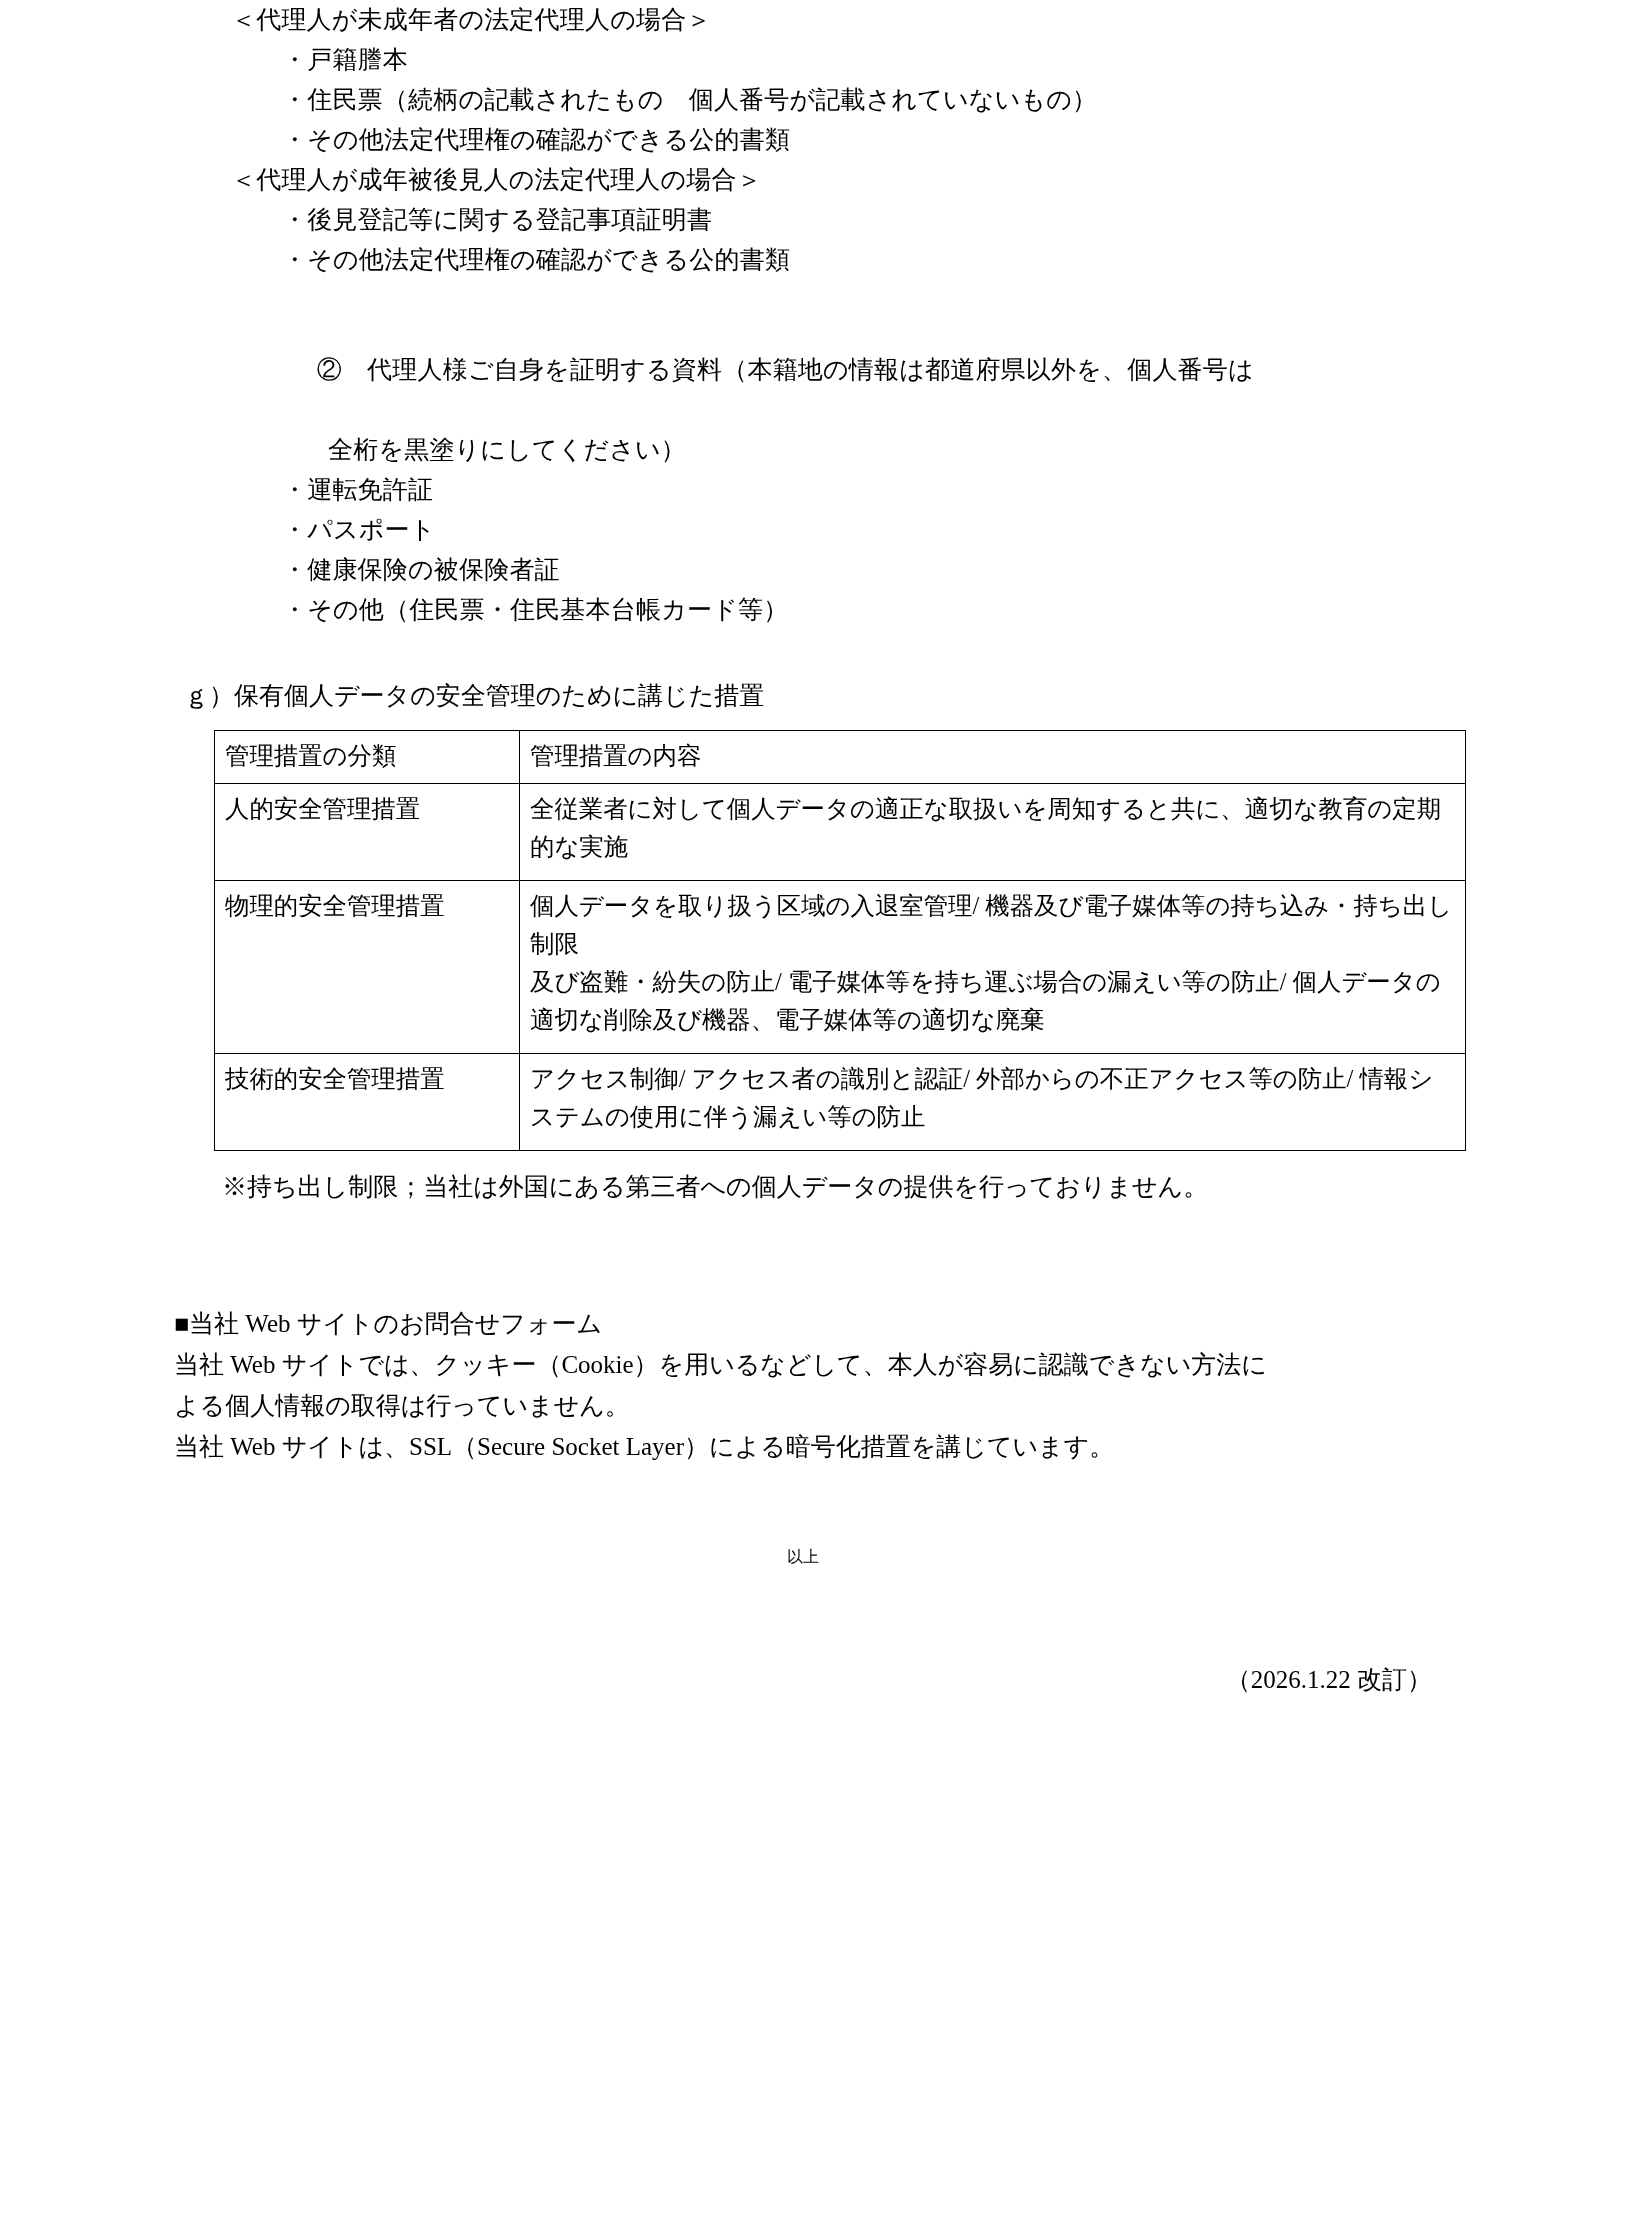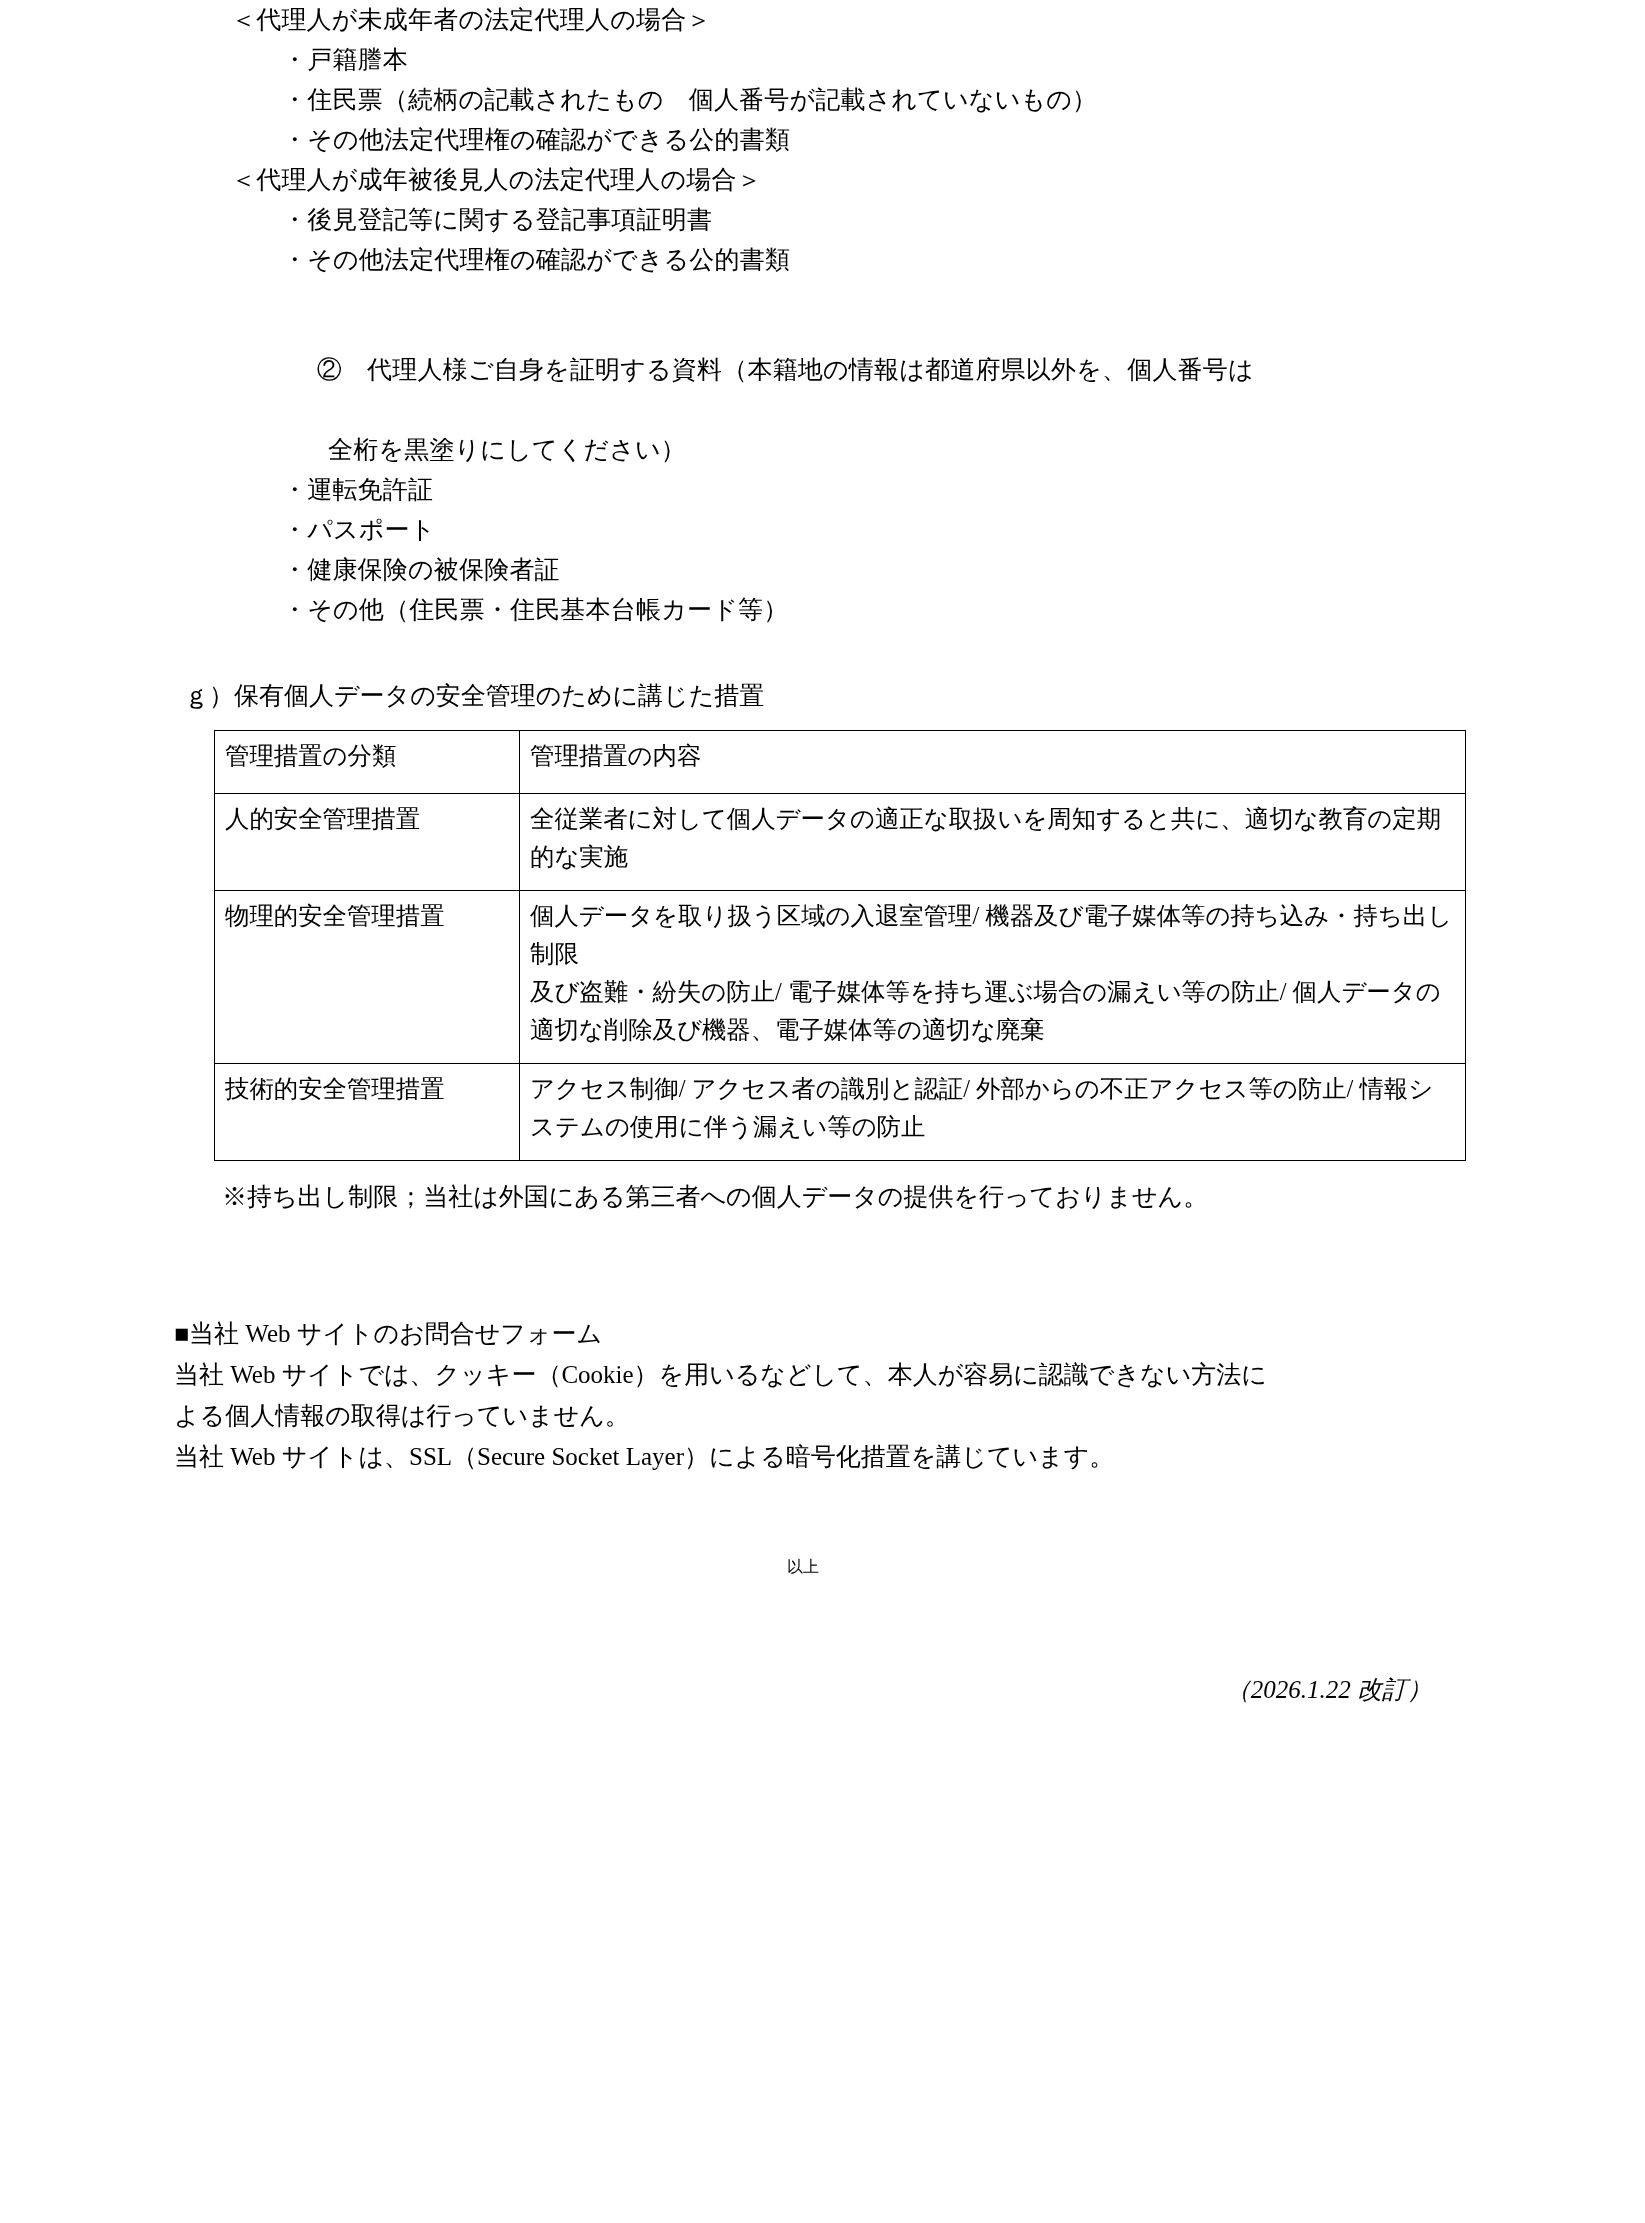--- a/index.html
+++ b/index.html
@@ -61,21 +61,21 @@
   table.measures td {
     border: 1.5px solid #000;
     vertical-align: top;
     padding: 6px 10px 14px 10px;
     font-size: 24.4px;
     line-height: 38px;
     white-space: pre-wrap;
   }
   table.measures td.col1 { width: 284px; }
   table.measures tr.header td {
-    padding-bottom: 18px;
+    padding-bottom: 8px;
   }
 
   .note-after-table {
     margin-left: 48px;
     margin-top: 16px;
     font-size: 25px;
     line-height: 40px;
   }
 
   
@@ -90,21 +90,20 @@
     text-align: center;
     margin-top: 80px;
     margin-right: 55px;
     font-size: 16px;
   }
   .revision {
     text-align: right;
     margin-top: 95px;
     margin-right: 55px;
     font-size: 25px;
-    font-style: italic;
   }
 </style>
 </head>
 <body>
 
 <div class="page">
   <div class="content">
 
     <div class="line indent-1">＜代理人が未成年者の法定代理人の場合＞</div>
     <div class="line indent-2">・戸籍謄本</div>

